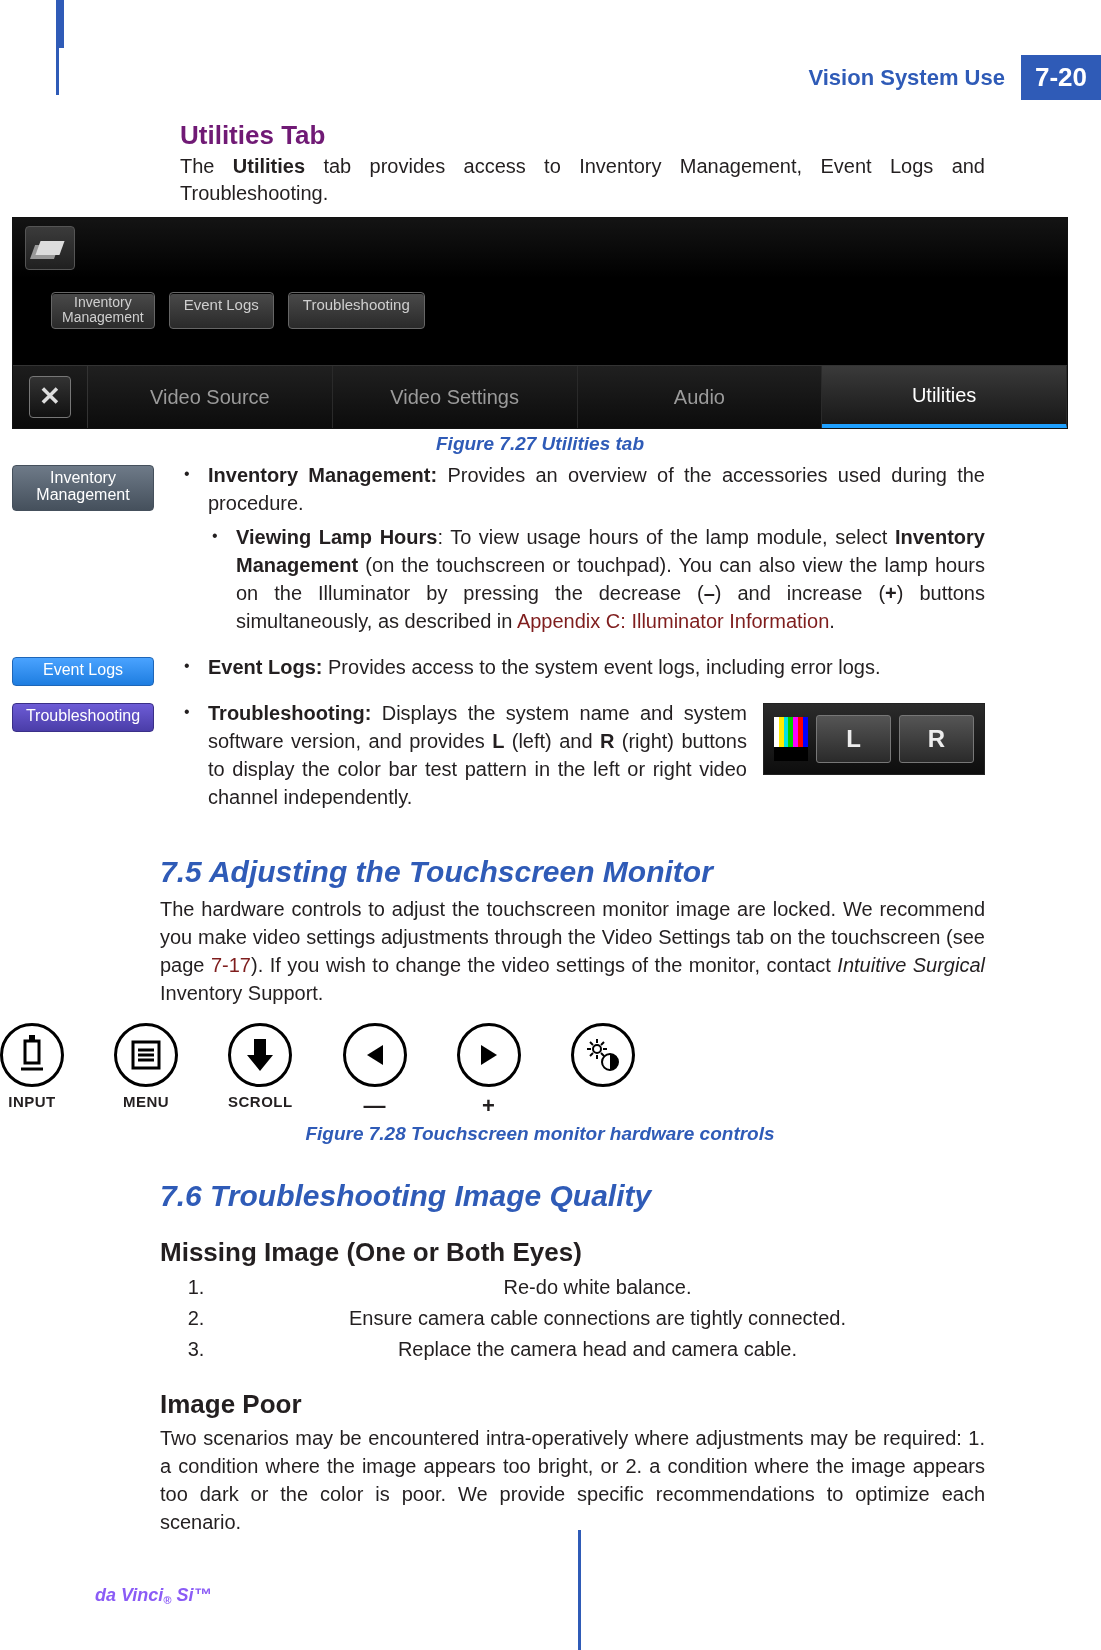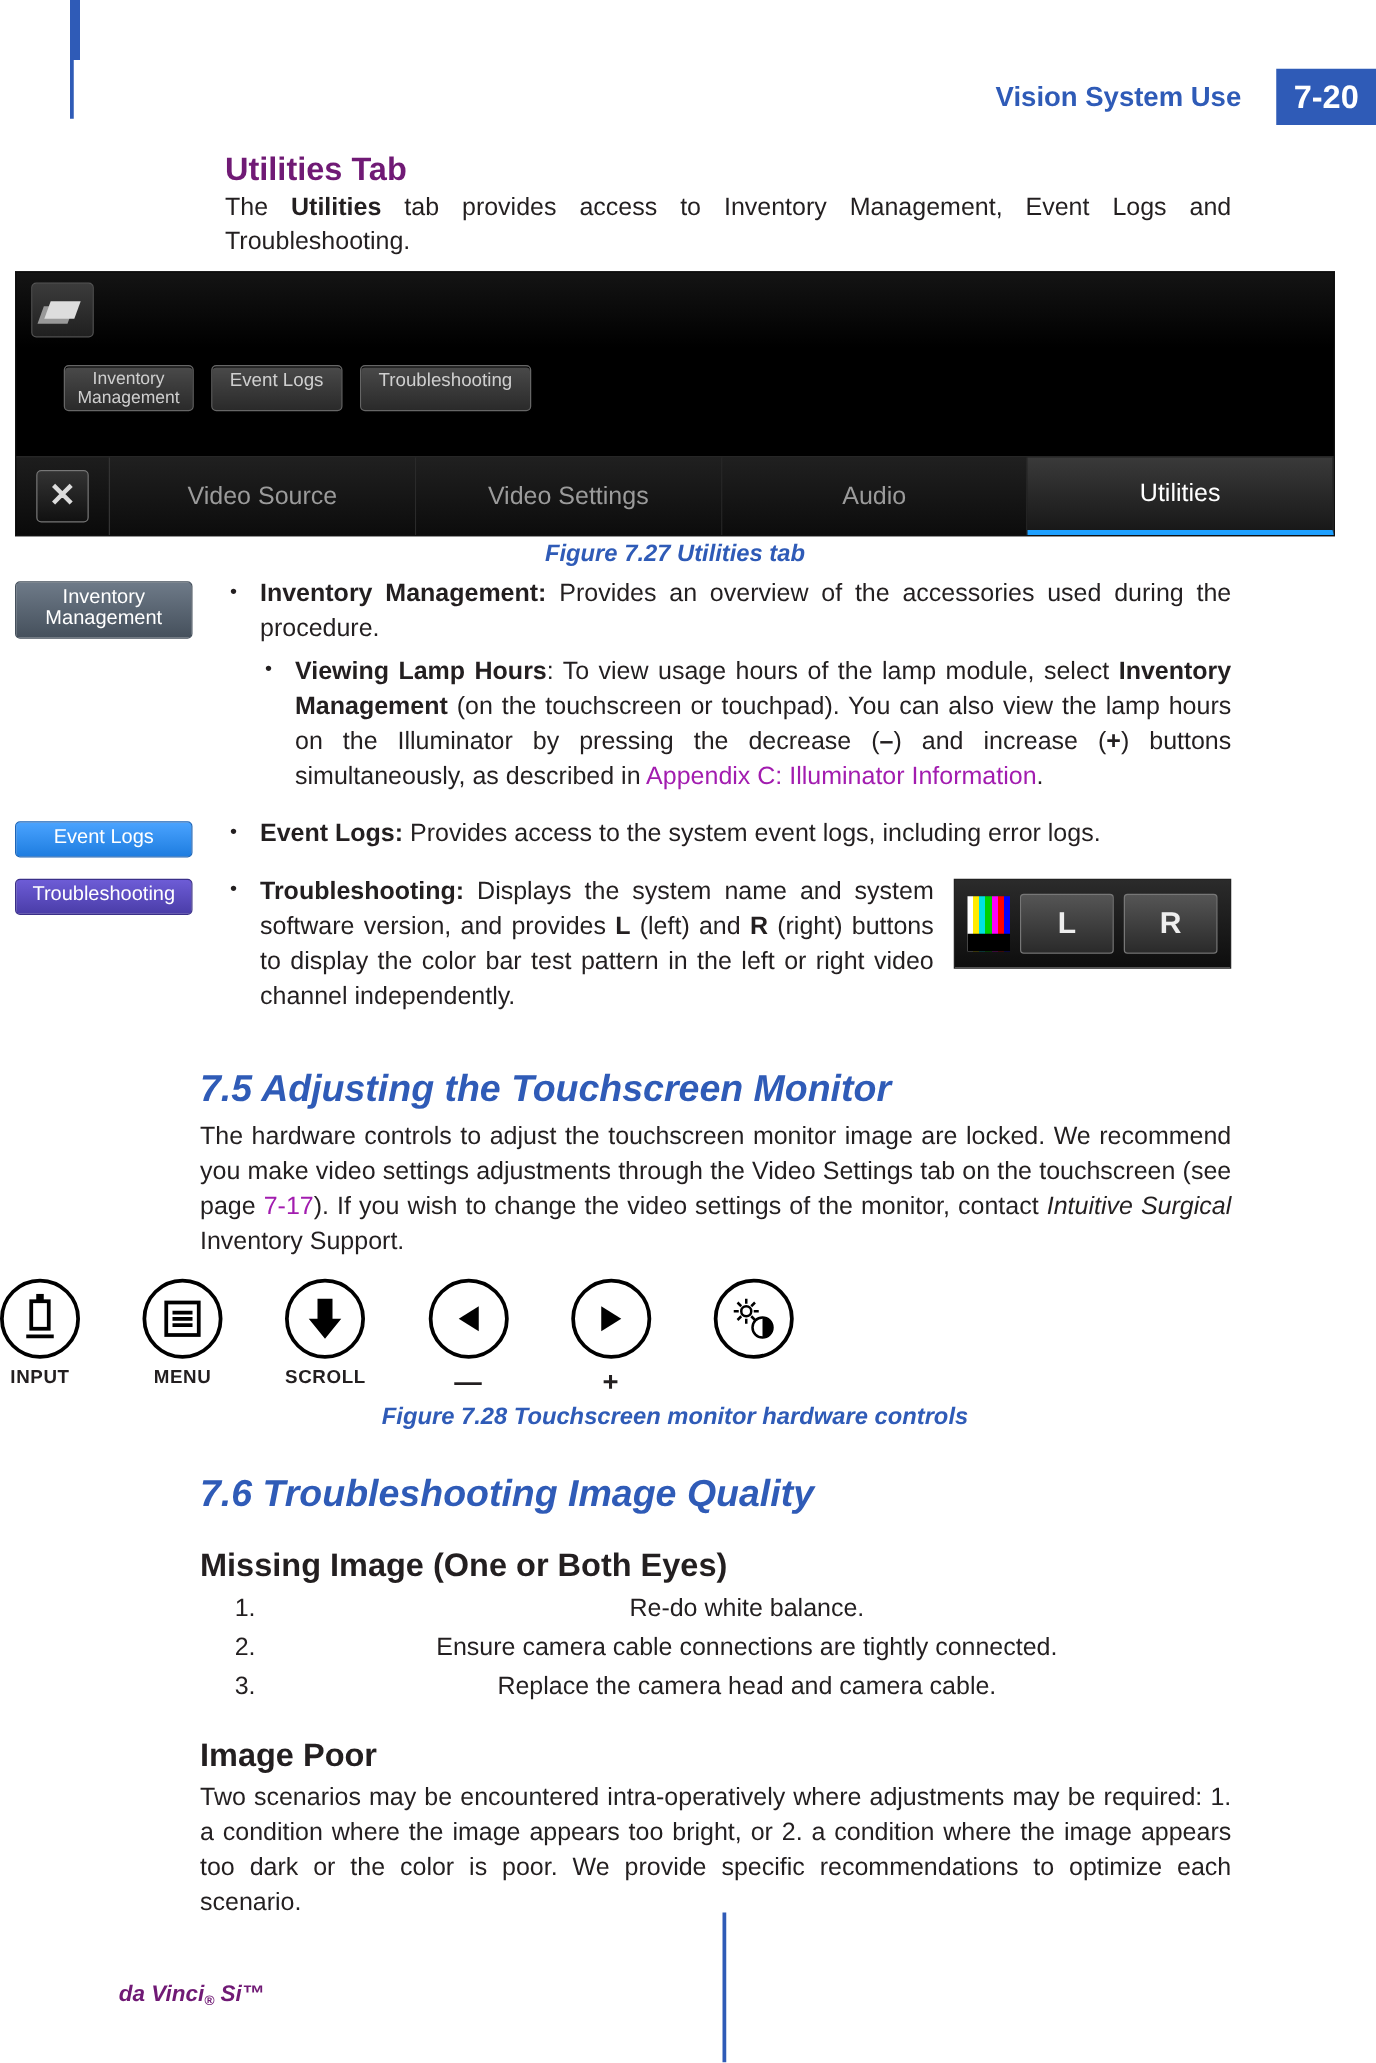--- a/index.html
+++ b/index.html
@@ -29,21 +29,21 @@
     position: absolute;
     top: 55px;
     right: 0;
     display: flex;
     align-items: stretch;
   }
   .header .title {
     color: #2f5bb7;
     font-weight: 700;
     font-size: 22px;
-    padding-right: 28px;
+    padding-right: 16px;
     line-height: 45px;
   }
   .pgnum {
     background: #2f5bb7;
     color: #fff;
     font-weight: 700;
     font-size: 26px;
     padding: 0 14px;
     line-height: 45px;
   }
@@ -55,21 +55,21 @@
     height: 120px;
     background: #2f5bb7;
   }
   .footer {
     position: absolute;
     left: 95px;
     top: 1585px;
     font-style: italic;
     font-weight: 700;
     font-size: 18px;
-    color: #701a75;
+    color: #8b5cf6;
   }
   .footer sub{font-size:11px; vertical-align:baseline; position:relative; top:3px;}
   .content {
     position: absolute;
     top: 120px;
     left: 0;
     width: 1080px;
   }
   .h2 {
     font-family: "Myriad Pro", "Segoe UI", Arial, sans-serif;
@@ -191,21 +191,21 @@
   .badge.gray { background: linear-gradient(#6e7a88,#45505c); border-color:#45505c;}
   .badge.blue { background: linear-gradient(#4aa3ff,#1e7de0); border-color:#1e66b8;}
   .badge.purple { background: linear-gradient(#6d5cd6,#4a3da8); border-color:#3a2f88;}
   .bul-area { flex:1; }
   ul.b1 { margin:0 0 0 46px; padding:0; }
   ul.b1 > li { list-style:none; position:relative; font-size:20px; line-height:1.4; text-align:justify; margin-bottom:10px;}
   ul.b1 > li::before{content:"•"; position:absolute; left:-24px; top:2px; font-size:16px;}
   ul.b2 { margin:6px 0 0 28px; padding:0;}
   ul.b2 > li { list-style:none; position:relative; font-size:20px; line-height:1.4; text-align:justify;}
   ul.b2 > li::before{content:"•"; position:absolute; left:-24px; top:2px; font-size:16px;}
-  .link { color:#a21caf;}
+  .link { color:#7f1d1d;}
   .lr-box {
     float:right;
     margin: 4px 0 4px 16px;
     width: 200px; height: 70px;
     background: linear-gradient(#2b2b2b,#0d0d0d);
     border:1px solid #222;
     display:flex;align-items:center;justify-content:center;gap:8px;
     padding:0 10px;
   }
   .colorbar {

